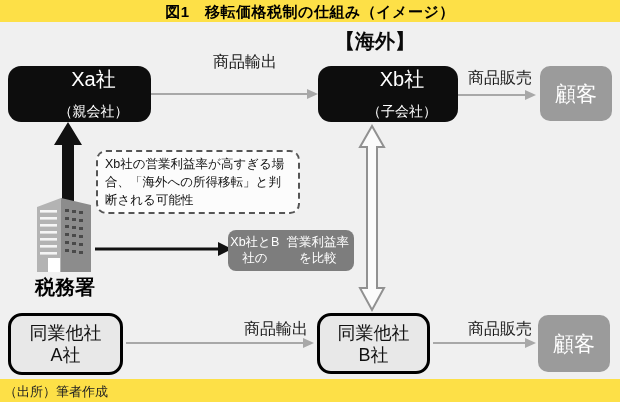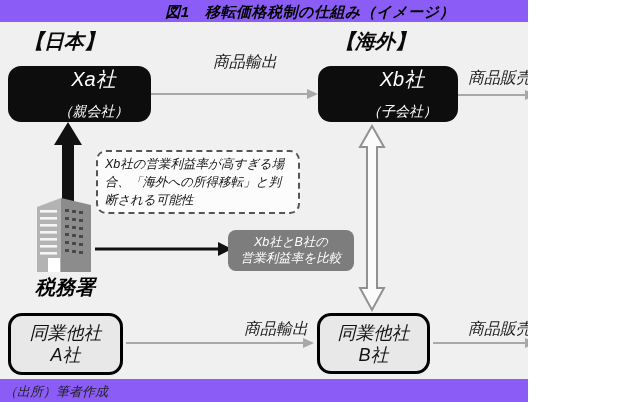--- a/index.html
+++ b/index.html
@@ -1,20 +1,19 @@
 <!DOCTYPE html>
 <html><head>
 <meta charset="utf-8">
 <style>
   html,body{margin:0;padding:0;background:#ffffff;}
   #stage{
-    position:relative;width:528px;height:402px;overflow:hidden;
-    background:#8b5cf6;
+    position:relative;width:620px;height:402px;overflow:hidden;
+    background:#fde047;
     font-family:"Liberation Sans","DejaVu Sans",sans-serif;
-    font-style:italic;
     -webkit-font-smoothing:antialiased;
   }
   .abs{position:absolute;}
   #panel{left:0;top:22px;width:620px;height:357px;background:#f0f0f0;}
   #fig-title{left:0;top:3px;width:620px;text-align:center;font-size:15px;font-weight:bold;color:#000;letter-spacing:.5px;}
   .region-label{font-size:20px;font-weight:bold;color:#0a0a0a;}
   #region-japan{left:24px;top:28px;}
   #region-overseas{left:335px;top:28px;}
 
   .black-box{
@@ -40,21 +39,21 @@
     background:#e8e8e8;border:3px solid #000000;border-radius:14px;color:#111;
     display:flex;flex-direction:column;align-items:center;justify-content:center;
     font-size:18px;line-height:22px;text-align:center;box-sizing:border-box;
   }
   #peer-a-box{left:8px;top:313px;width:115px;height:62px;}
   #peer-b-box{left:317px;top:313px;width:113px;height:61px;}
 
   #compare-box{
     left:228px;top:230px;width:126px;height:41px;
     background:#7d7d7d;color:#fff;border-radius:8px;
-    display:flex;flex-direction:column;align-items:center;justify-content:center;
+    display:flex;flex-direction:row;align-items:center;justify-content:center;
     font-size:12.5px;line-height:15.5px;text-align:center;
   }
 
   #risk-note{
     left:96px;top:150px;width:204px;box-sizing:border-box;
     background:#fcfcfc;border:2px dashed #555;border-radius:10px;
     padding:3px 7px;font-size:12.5px;line-height:18px;color:#111;
   }
 
   .flow-label{font-size:16px;color:#1a1a1a;text-align:center;line-height:16px;}
@@ -71,21 +70,20 @@
 </style>
 </head>
 <body>
 
 <div id="stage">
 
   <div id="panel" class="abs"></div>
 
   <div id="fig-title" class="abs">図1　移転価格税制の仕組み（イメージ）</div>
 
-  <div id="region-japan" class="abs region-label">【日本】</div>
   <div id="region-overseas" class="abs region-label">【海外】</div>
 
   <svg id="arrow-layer" class="abs" viewBox="0 0 620 402">
     <g>
       <line x1="125" y1="94" x2="308" y2="94" stroke="#a8a8a8" stroke-width="1.8"></line>
       <polygon points="307,89 318,94 307,99" fill="#a8a8a8"></polygon>
     </g>
     <g>
       <line x1="432" y1="95" x2="526" y2="95" stroke="#a8a8a8" stroke-width="1.8"></line>
       <polygon points="525,90 536,95 525,100" fill="#a8a8a8"></polygon>

